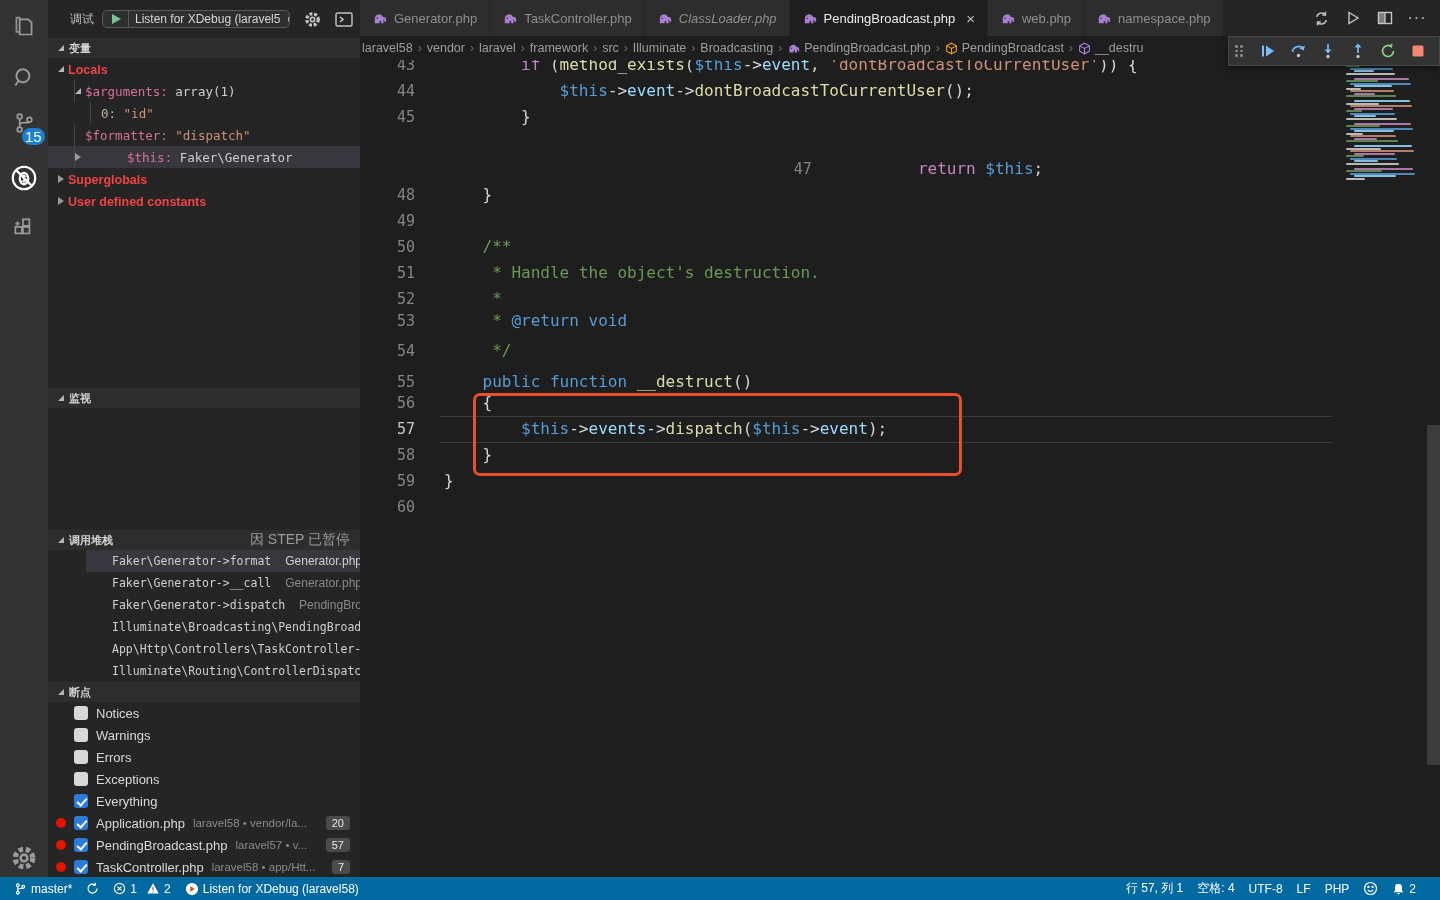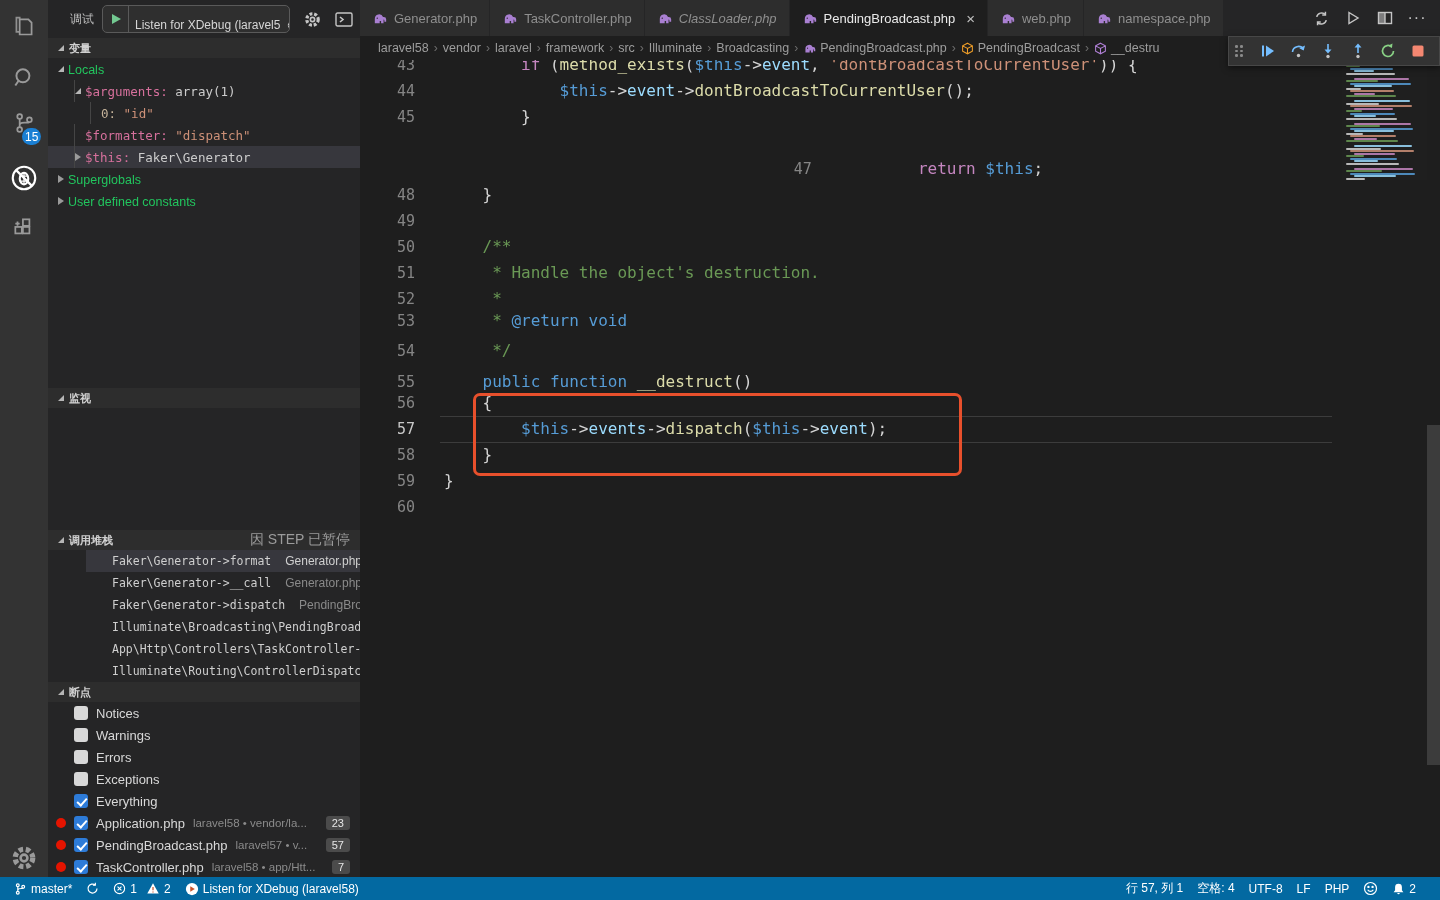--- a/index.html
+++ b/index.html
@@ -5,45 +5,45 @@
   * { margin:0; padding:0; box-sizing:border-box; }
   html,body { width:1440px; height:900px; overflow:hidden; background:#1e1e1e;
     font-family:"Liberation Sans", sans-serif; }
   .app { position:relative; width:1440px; height:900px; }
 
   
   .activity-bar { position:absolute; left:0; top:0; width:48px; height:877px; background:#333333; z-index:30; }
   .ab-icon { position:absolute; left:0; width:48px; height:40px; display:flex; align-items:center; justify-content:center; color:#9a9a9a; }
   .ab-icon svg { stroke:#9a9a9a; }
   .ab-icon.active svg { stroke:#ffffff; }
-  .ab-badge { position:absolute; left:22px; top:24px; min-width:17px; height:17px; border-radius:9px; background:#1B80D4; color:#fff; font-size:12px; display:flex; align-items:center; justify-content:center; padding:0 3px; }
+  .ab-badge { position:absolute; left:22px; top:24px; min-width:17px; height:17px; border-radius:9px; background:#1B80D4; color:#fff; font-size:15px; display:flex; align-items:center; justify-content:center; padding:0 3px; }
 
   
   .sidebar { position:absolute; left:48px; top:0; width:312px; height:877px; background:#252526; z-index:20; color:#cccccc; }
   .debug-controls { position:absolute; left:0; top:0; width:312px; height:38px; display:flex; align-items:center; background:#252526; }
   .dc-label { color:#bdbdbd; font-size:12px; margin-left:22px; margin-right:8px; }
-  .dc-combo { display:flex; align-items:flex-end; height:28px; border:1px solid #5a5a5a; border-radius:5px; background:#2f2f2f; overflow:hidden; }
+  .dc-combo { display:flex; align-items:center; height:18px; border:1px solid #5a5a5a; border-radius:5px; background:#2f2f2f; overflow:hidden; }
   .dc-play { width:26px; height:100%; display:flex; align-items:center; justify-content:center; border-right:1px solid #5a5a5a; }
   .dc-select { display:flex; align-items:center; gap:6px; padding:0 6px; font-size:12px; color:#d6d6d6; width:160px; white-space:nowrap; overflow:hidden; }
   .stepper { display:flex; flex-direction:column; line-height:4px; font-size:6px; color:#cfcfcf; margin-left:auto; }
   .dc-icon { margin-left:14px; display:flex; align-items:center; }
 
   .section-header { position:absolute; left:0; width:312px; height:20px; background:#2d2d2d; display:flex; align-items:center; font-size:11px; font-weight:bold; color:#d0d0d0; }
   .tw { width:0; height:0; margin:0 5px 0 10px; }
   .tw.exp { border-bottom:6px solid #b6b6b6; border-left:6px solid transparent; }
   .tw.col { border-left:6px solid #9a9a9a; border-top:4px solid transparent; border-bottom:4px solid transparent; }
   .hdr-badge { margin-left:auto; margin-right:10px; font-weight:normal; font-size:14px; color:#9b9b9b; }
 
   .tree { position:absolute; left:0; width:312px; }
   .tree-row { height:22px; display:flex; align-items:center; font-size:13px; white-space:nowrap; overflow:hidden; }
   .tree-row.sel { background:#37373d; }
   .tree-row .tw { margin:0 4px 0 0; }
   .mono { font-family:"DejaVu Sans Mono", monospace; }
   .vname { color:#d6709c; } .vval { color:#cccccc; } .vstr { color:#ce9178; } .vidx { color:#c5b39a; }
-  .vbold { font-weight:normal; color:#22c55e; font-size:12.5px; }
+  .vbold { font-weight:bold; color:#ef4444; font-size:12.5px; }
   .indent-guide { border-left:1px solid #454545; align-self:stretch; margin-right:0px; }
 
   .stack-row { height:22px; display:flex; align-items:center; font-size:12px; padding-left:26px; white-space:nowrap; overflow:hidden; }
   .stack-row.sel { background:#37373d; }
   .stack-fn { font-family:"DejaVu Sans Mono", monospace; color:#cfcfcf; font-size:11.5px; margin-right:14px; flex-shrink:0; }
   .stack-file { font-size:12px; color:#8a8a8a; margin-left:auto; margin-right:10px; }
   .stack-file.lit { color:#d0d0d0; }
 
   .bp-row { height:22px; display:flex; align-items:center; font-size:13px; padding-left:26px; white-space:nowrap; overflow:hidden; color:#d8d8d8; }
   .bp-dot { width:10px; height:10px; border-radius:50%; background:#e51400; margin-right:8px; flex-shrink:0; }
@@ -56,21 +56,21 @@
   
   .editor { position:absolute; left:360px; top:0; width:1080px; height:877px; background:#1e1e1e; }
   .tab-bar { position:absolute; left:0; top:0; width:1080px; height:36px; background:#252526; display:flex; z-index:10; }
   .tab { height:36px; display:flex; align-items:center; padding:0 12px; background:#2d2d2d; color:#8f8f8f; font-size:13px; border-right:1px solid #252526; gap:7px; white-space:nowrap; }
   .tab.active { background:#1e1e1e; color:#eaeaea; }
   .tab.preview .tab-label { font-style:italic; }
   .tab-close { font-size:15px; color:#c0c0c0; margin-left:4px; }
   .tab-actions { margin-left:auto; display:flex; align-items:center; gap:10px; padding-right:12px; color:#c5c5c5; }
   .tab-actions .act { width:22px; height:22px; display:flex; align-items:center; justify-content:center; }
 
-  .breadcrumb { position:absolute; left:0; top:36px; width:1080px; height:24px; background:#1e1e1e; display:flex; align-items:center; font-size:12.5px; color:#9d9d9d; padding-left:18px; white-space:nowrap; overflow:hidden; z-index:5; }
+  .breadcrumb { position:absolute; left:0; top:36px; width:1080px; height:24px; background:#1e1e1e; display:flex; align-items:center; font-size:12.5px; color:#9d9d9d; padding-left:2px; white-space:nowrap; overflow:hidden; z-index:5; }
   .bc-sep { margin:0 5px; color:#6d6d6d; font-size:12px; }
   .bc-item { display:flex; align-items:center; gap:4px; }
 
   .code-pane { position:absolute; left:0; top:0; width:1080px; height:877px; }
   .code-line { position:absolute; left:0; width:1080px; height:26px; display:flex; font-family:"DejaVu Sans Mono", monospace; font-size:16px; line-height:26px; }
   .ln { width:55px; text-align:right; color:#858585; font-size:15px; flex-shrink:0; }
   .ln.cur { color:#c8c8c8; }
   .ct { padding-left:29px; white-space:pre; }
   .tok-p { color:#d4d4d4; } .tok-k { color:#569cd6; } .tok-m { color:#c586c0; }
   .tok-f { color:#dcdcaa; } .tok-v { color:#9cdcfe; } .tok-s { color:#ce9178; }
@@ -206,21 +206,21 @@
           <span class="indent-guide"></span>
           <span style="width:0px"></span>
           <span style="width:10px; flex-shrink:0;"></span>
           <span class="mono" style="font-size: 12.5px;"><span class="vname">$formatter: </span><span class="vstr">"dispatch"</span></span>
         </div>
         <div class="tree-row sel">
           <span style="width:26px; flex-shrink:0;"></span>
           <span class="indent-guide"></span>
           <span style="width:0px"></span>
           <span class="tw col"></span>
-          <span class="mono" style="font-size: 12.5px;"><span class="vname">$this: </span><span class="vval">Faker\Generator</span></span>
+          <span class="mono" style="font-size: 12.5px; margin-left: 42px;"><span class="vname">$this: </span><span class="vval">Faker\Generator</span></span>
         </div>
         <div class="tree-row">
           <span style="width:10px; flex-shrink:0;"></span>
           <span class="tw col"></span>
           <span><span class="vbold">Superglobals</span></span>
         </div>
         <div class="tree-row">
           <span style="width:10px; flex-shrink:0;"></span>
           <span class="tw col"></span>
           <span><span class="vbold">User defined constants</span></span>
@@ -284,21 +284,21 @@
         </div>
         <div class="bp-row">
           <span class="cb on"></span>
           <span>Everything</span>
         </div>
         <div class="bp-row" style="padding-left: 8px;">
           <span class="bp-dot"></span>
           <span class="cb on"></span>
           <span>Application.php</span>
           <span class="bp-path">laravel58 • vendor/la...</span>
-          <span class="bp-line">23</span>
+          <span class="bp-line">20</span>
         </div>
         <div class="bp-row" style="padding-left: 8px;">
           <span class="bp-dot"></span>
           <span class="cb on"></span>
           <span>PendingBroadcast.php</span>
           <span class="bp-path">laravel57 • v...</span>
           <span class="bp-line">57</span>
         </div>
         <div class="bp-row" style="padding-left: 8px;">
           <span class="bp-dot"></span>

